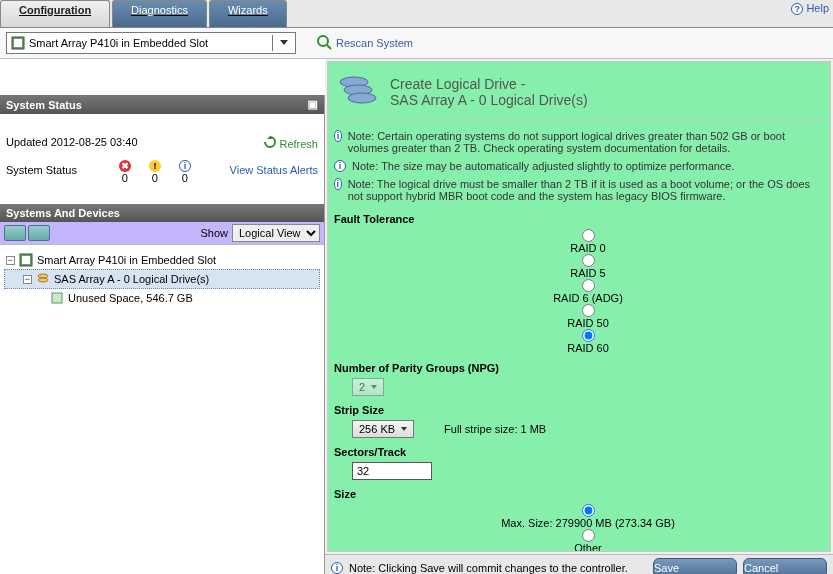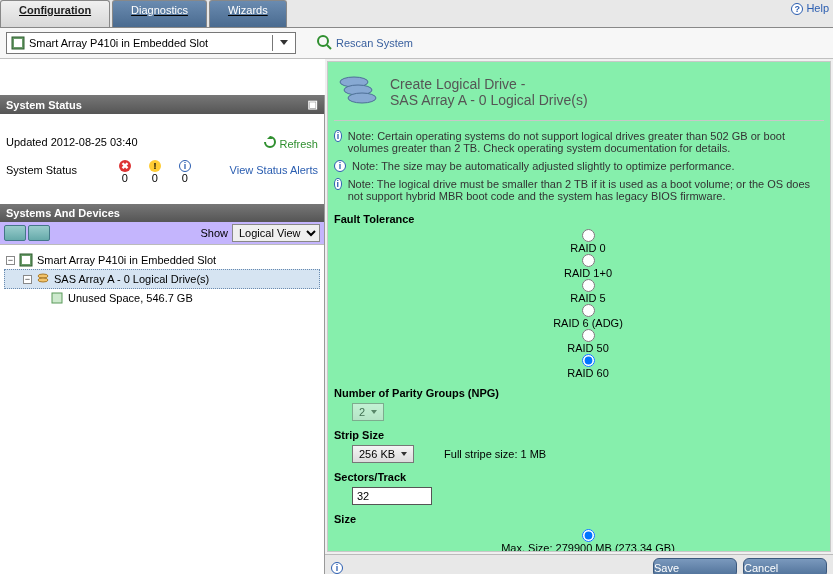--- a/index.html
+++ b/index.html
@@ -211,24 +211,20 @@
       </div>
 
       <div class="section-label">Fault Tolerance</div>
       <div class="radio-group">
         <label class="radio-item">
             <input type="radio" name="ft" style="">
             <span>RAID 0</span>
           </label>
         <label class="radio-item">
             <input type="radio" name="ft" style="">
-            <span>RAID 1+0</span>
-          </label>
-        <label class="radio-item">
-            <input type="radio" name="ft" style="">
             <span>RAID 5</span>
           </label>
         <label class="radio-item">
             <input type="radio" name="ft" style="">
             <span>RAID 6 (ADG)</span>
           </label>
         <label class="radio-item">
             <input type="radio" name="ft" style="">
             <span>RAID 50</span>
           </label>
@@ -266,18 +262,19 @@
           </label>
         <label class="radio-item">
             <input type="radio" name="sz" style="">
             <span>Other</span>
           </label>
       </div>
     </div>
 
     <div class="footer-bar">
       <span class="circle-icon ic-info">i</span>
+      <span>Note: Clicking Save will commit changes to the controller.</span>
       <span class="spacer"></span>
       <div class="btn">Save</div>
       <div class="btn">Cancel</div>
     </div>
   </div>
 </div>
 
 </body></html>

